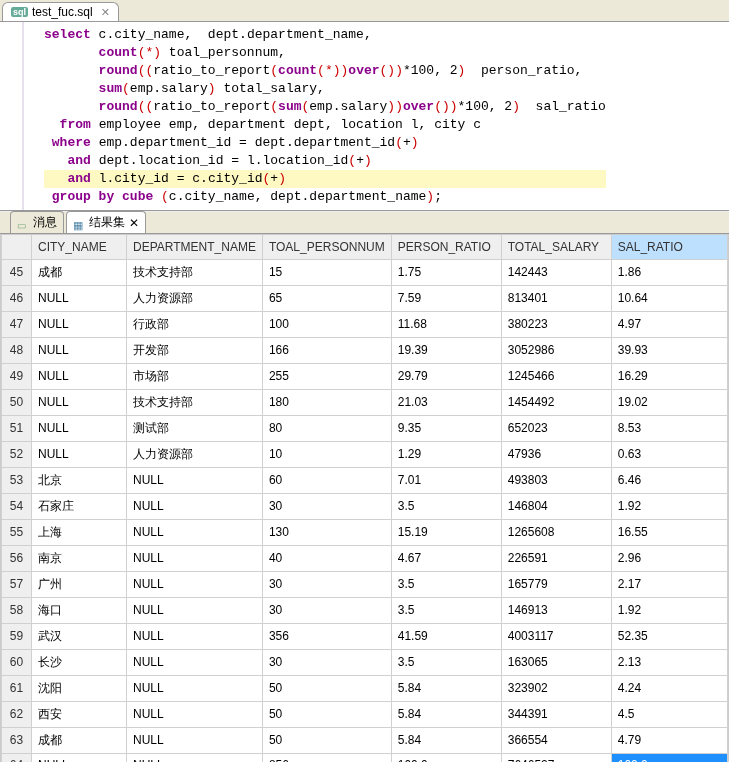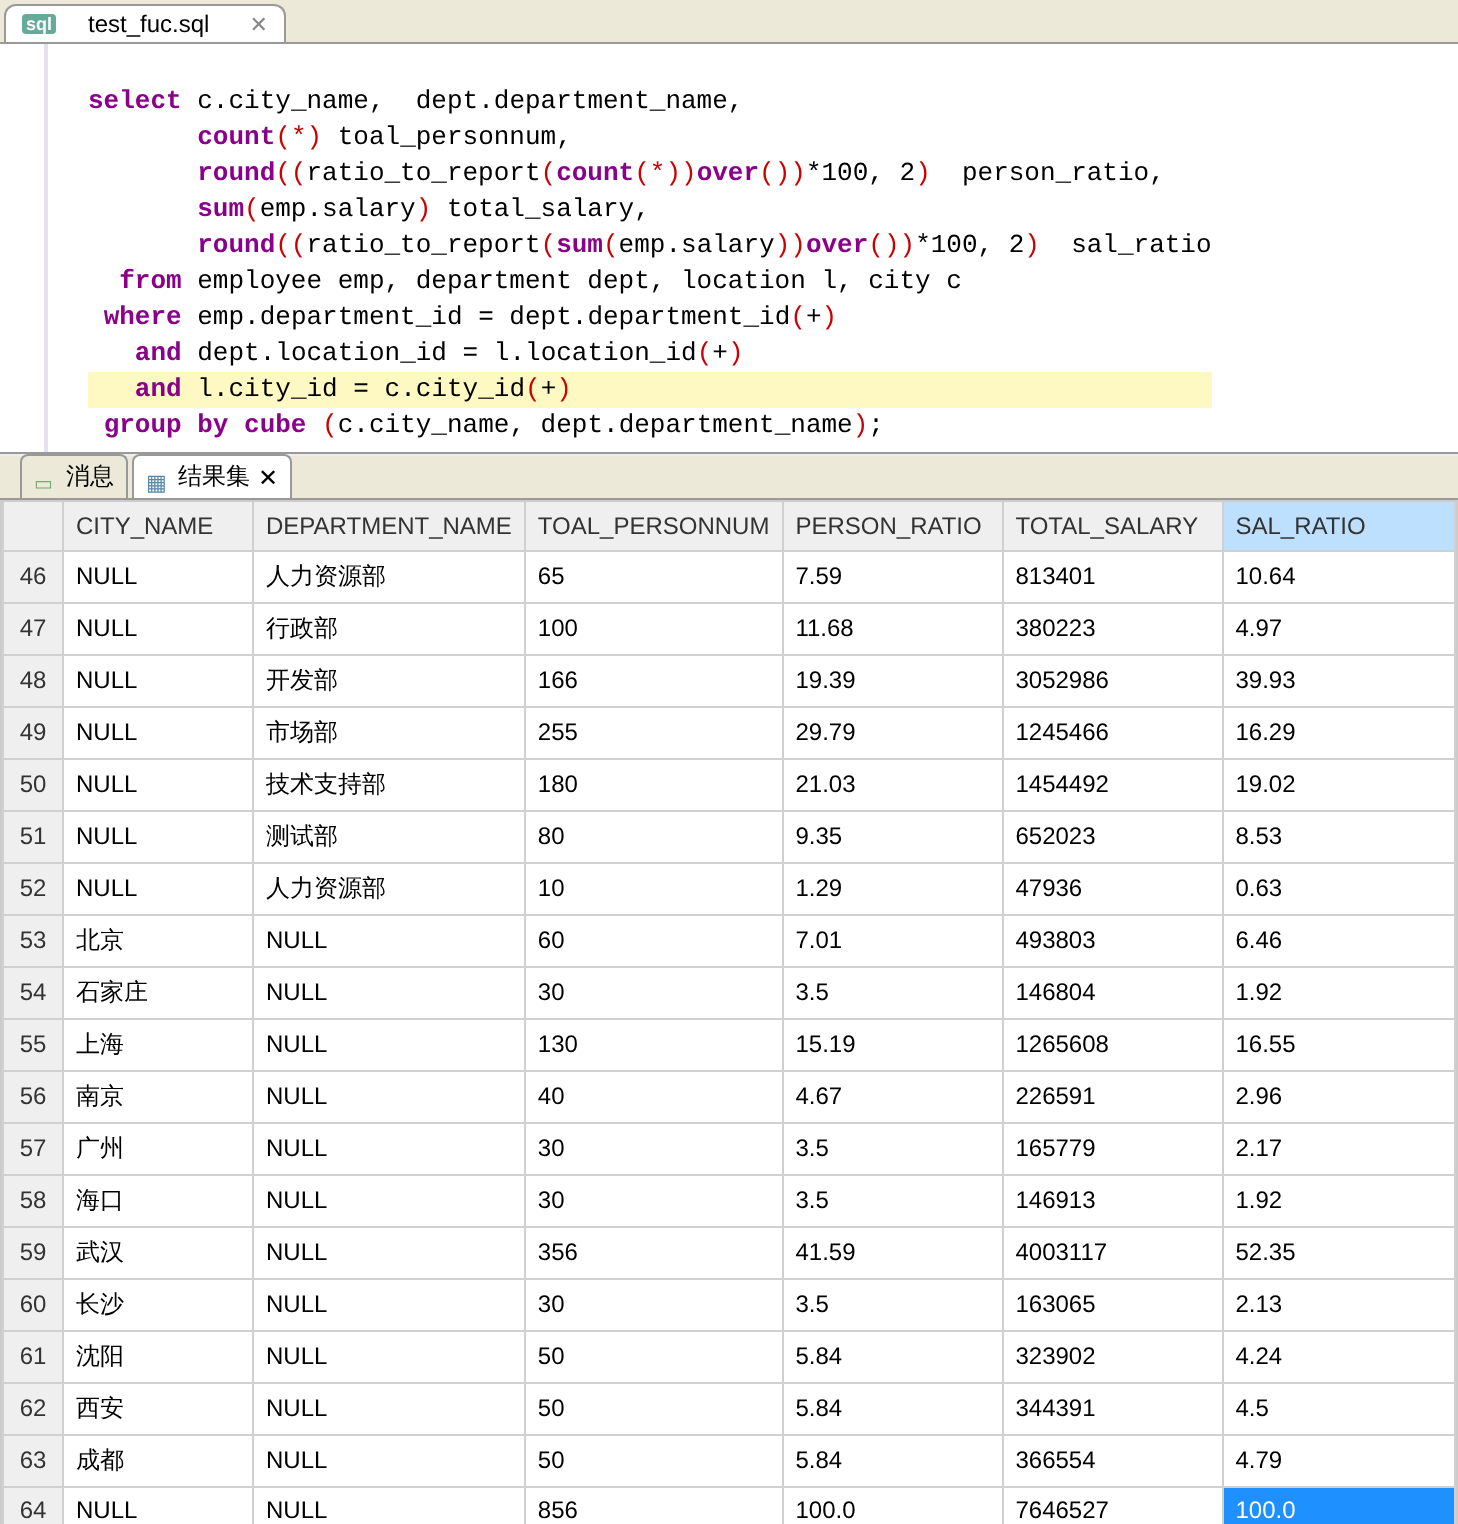--- a/index.html
+++ b/index.html
@@ -1,25 +1,25 @@
 <!DOCTYPE html>
 <html><head>
 <meta charset="utf-8">
 <style>
 * { box-sizing: border-box; margin: 0; padding: 0; }
 body { font-family: "Microsoft YaHei", Arial, sans-serif; font-size: 12px; background: #fff; width: 729px; }
 
 
 .tabbar-top { display: flex; align-items: flex-end; background: #ece9d8; border-bottom: 1px solid #999; height: 22px; }
-.tab-file { display: flex; align-items: center; background: #fff; border: 1px solid #999; border-bottom: none; border-radius: 6px 6px 0 0; padding: 2px 8px; margin-left: 2px; gap: 16px; }
+.tab-file { display: flex; align-items: center; background: #fff; border: 1px solid #999; border-bottom: none; border-radius: 6px 6px 0 0; padding: 2px 8px; margin-left: 2px; gap: 4px; }
 .tab-file .sql-ico { font-size: 9px; font-weight: bold; background: #6a9; color: #fff; padding: 0 2px; border-radius: 2px; }
 .tab-file .close-x { color: #888; margin-left: 4px; font-size: 11px; }
 .editor-wrap { display: flex; }
 .editor-gutter { width: 24px; background: #fff; border-right: 2px solid #e6e0ee; }
-.code { font-family: Consolas, "Courier New", monospace; font-size: 13px; line-height: 18px; padding: 4px 4px 4px 20px; white-space: pre; margin-top: 16px; }
+.code { font-family: Consolas, "Courier New", monospace; font-size: 13px; line-height: 18px; padding: 4px 4px 4px 20px; white-space: pre; }
 .kw { color: #8b008b; font-weight: bold; }
 .id { color: #000; }
 .paren { color: #c00; }
 .op { color: #000; }
 .star { color: #c00; }
 .hl-line { background: #fef9c3; display: inline-block; width: 100%; font-family: Liberation Mono, monospace; }
 
 
 .splitter { height: 2px; background: #ccc; border-top: 1px solid #999; border-bottom: 1px solid #eee; }
 
@@ -89,20 +89,29 @@
           <th>CITY_NAME</th>
           <th>DEPARTMENT_NAME</th>
           <th>TOAL_PERSONNUM</th>
           <th>PERSON_RATIO</th>
           <th>TOTAL_SALARY</th>
           <th class="sel-col">SAL_RATIO</th>
         </tr>
       </thead>
       <tbody>
         <tr>
+          <td class="rownum">45</td>
+          <td>成都</td>
+          <td>技术支持部</td>
+          <td>15</td>
+          <td>1.75</td>
+          <td>142443</td>
+          <td>1.86</td>
+        </tr>
+        <tr>
           <td class="rownum">46</td>
           <td>NULL</td>
           <td>人力资源部</td>
           <td>65</td>
           <td>7.59</td>
           <td>813401</td>
           <td>10.64</td>
         </tr>
         <tr>
           <td class="rownum">47</td>

